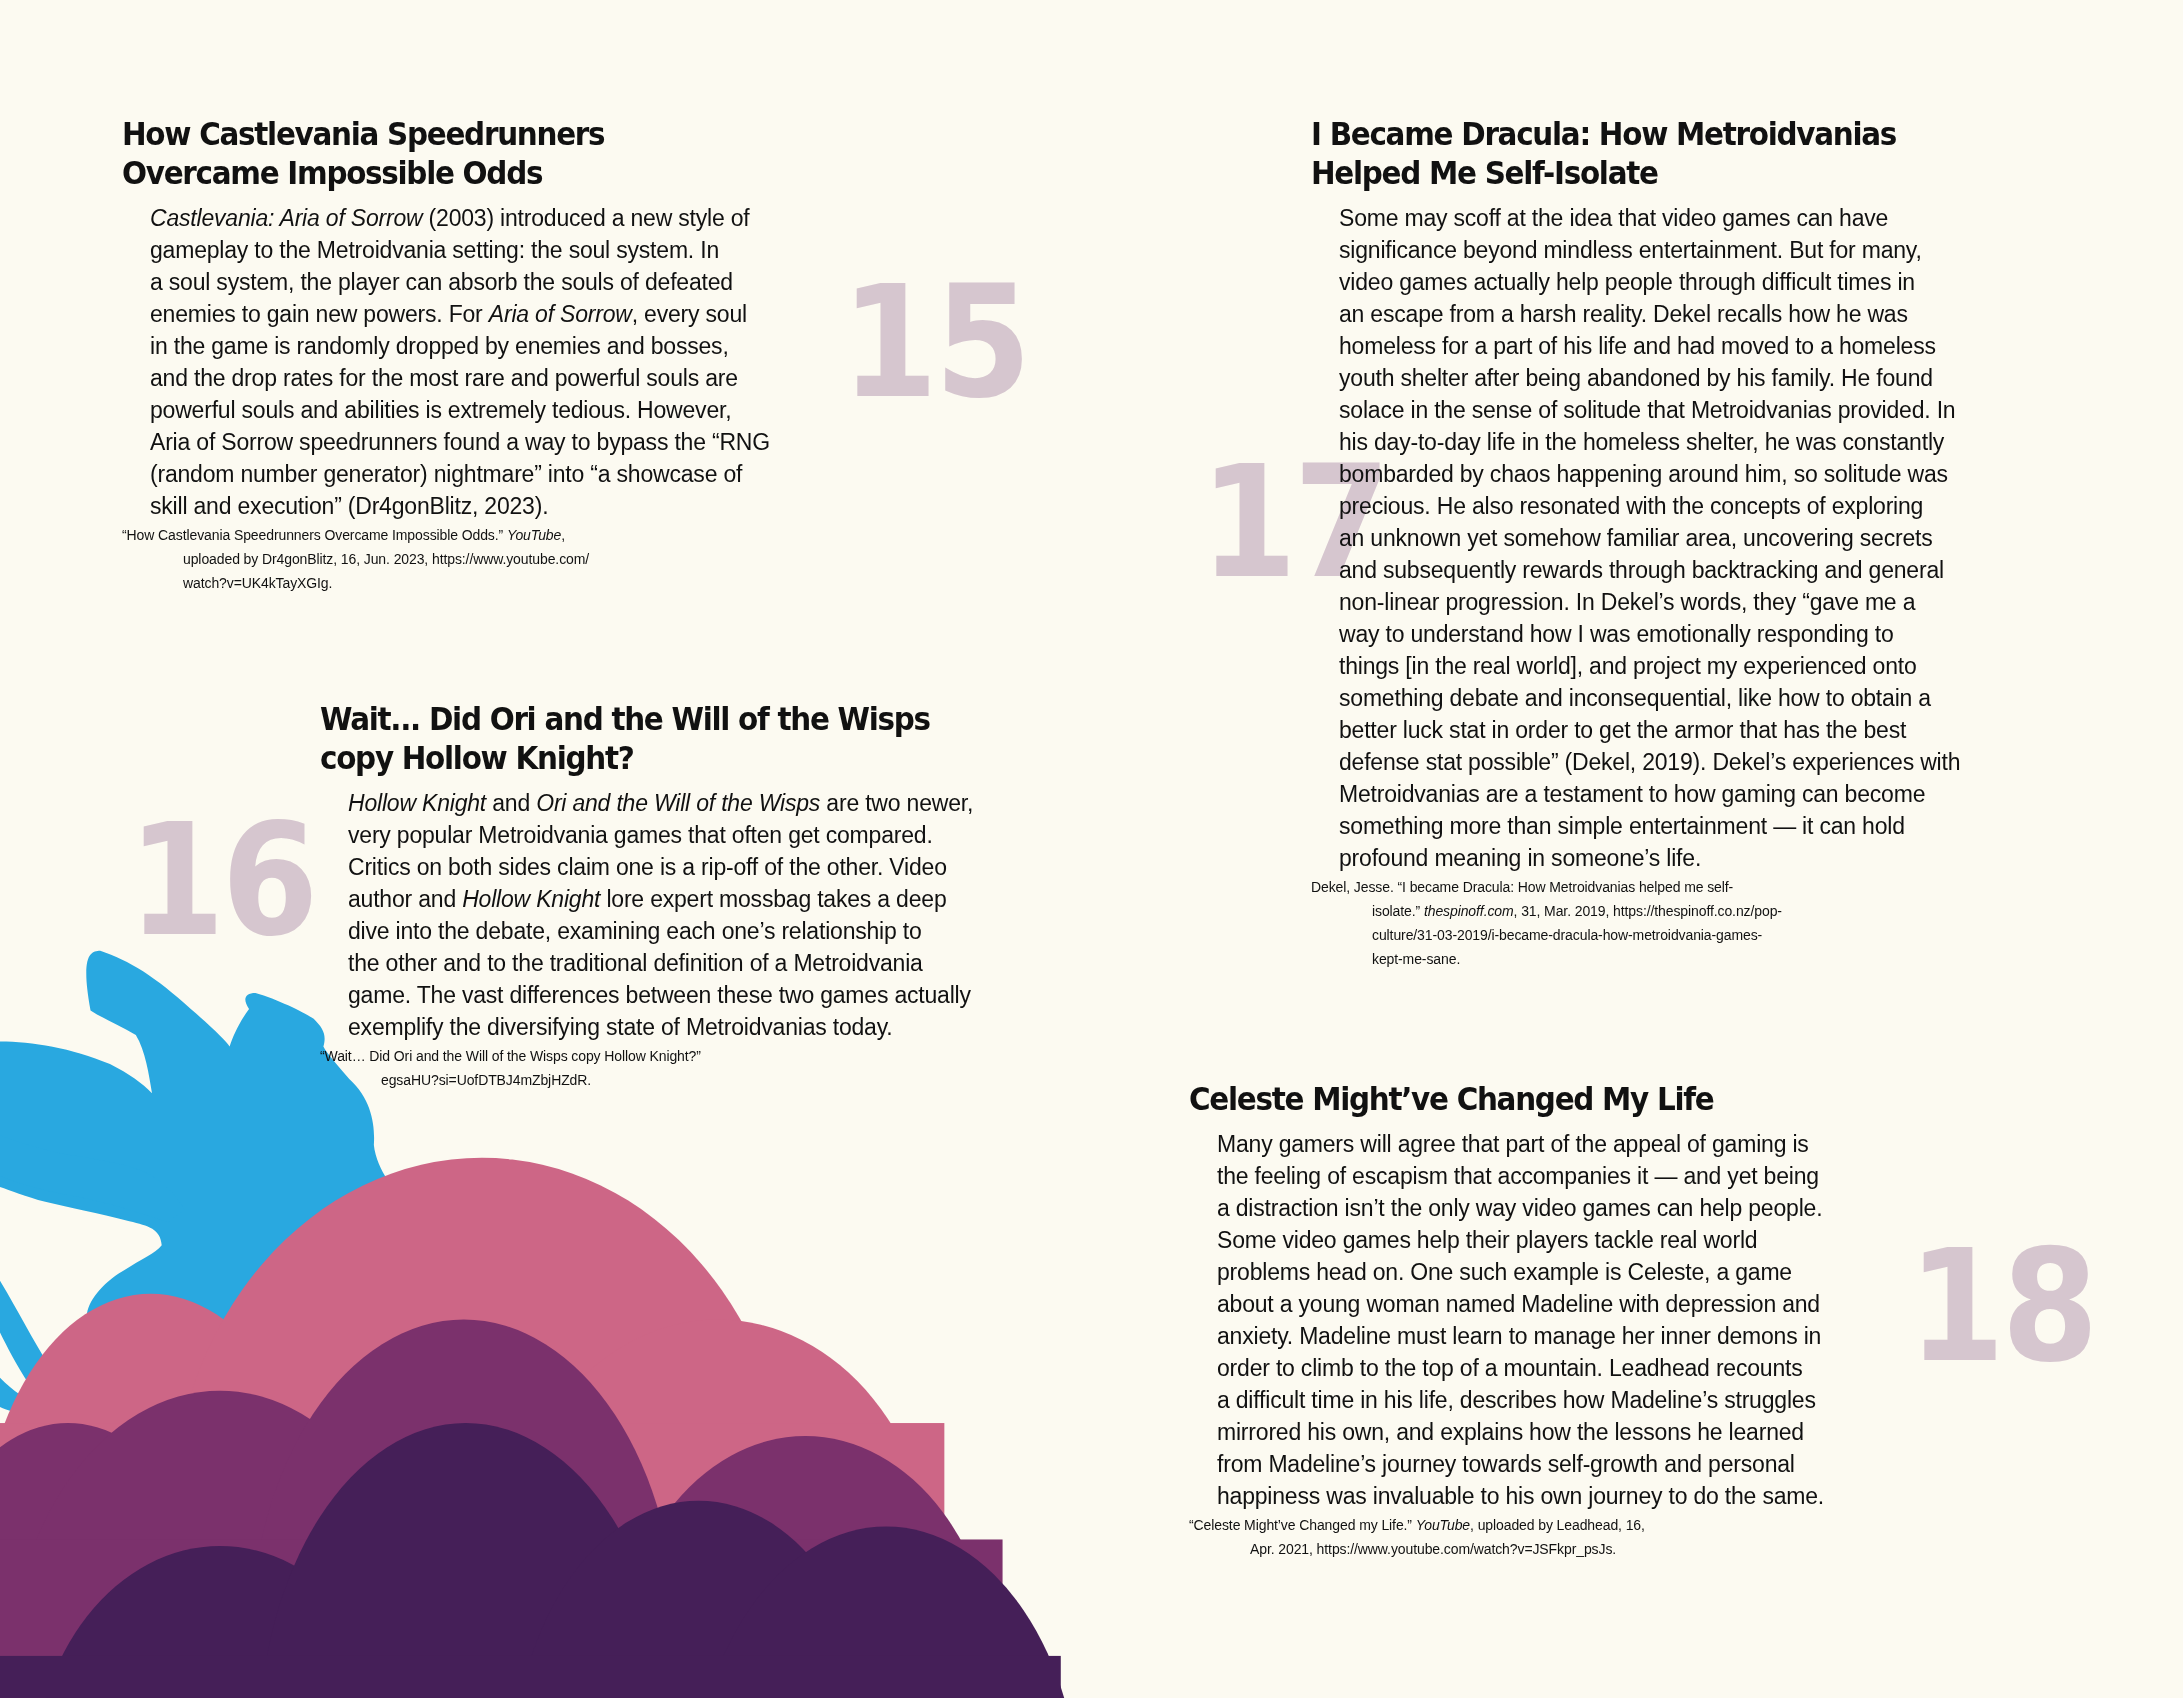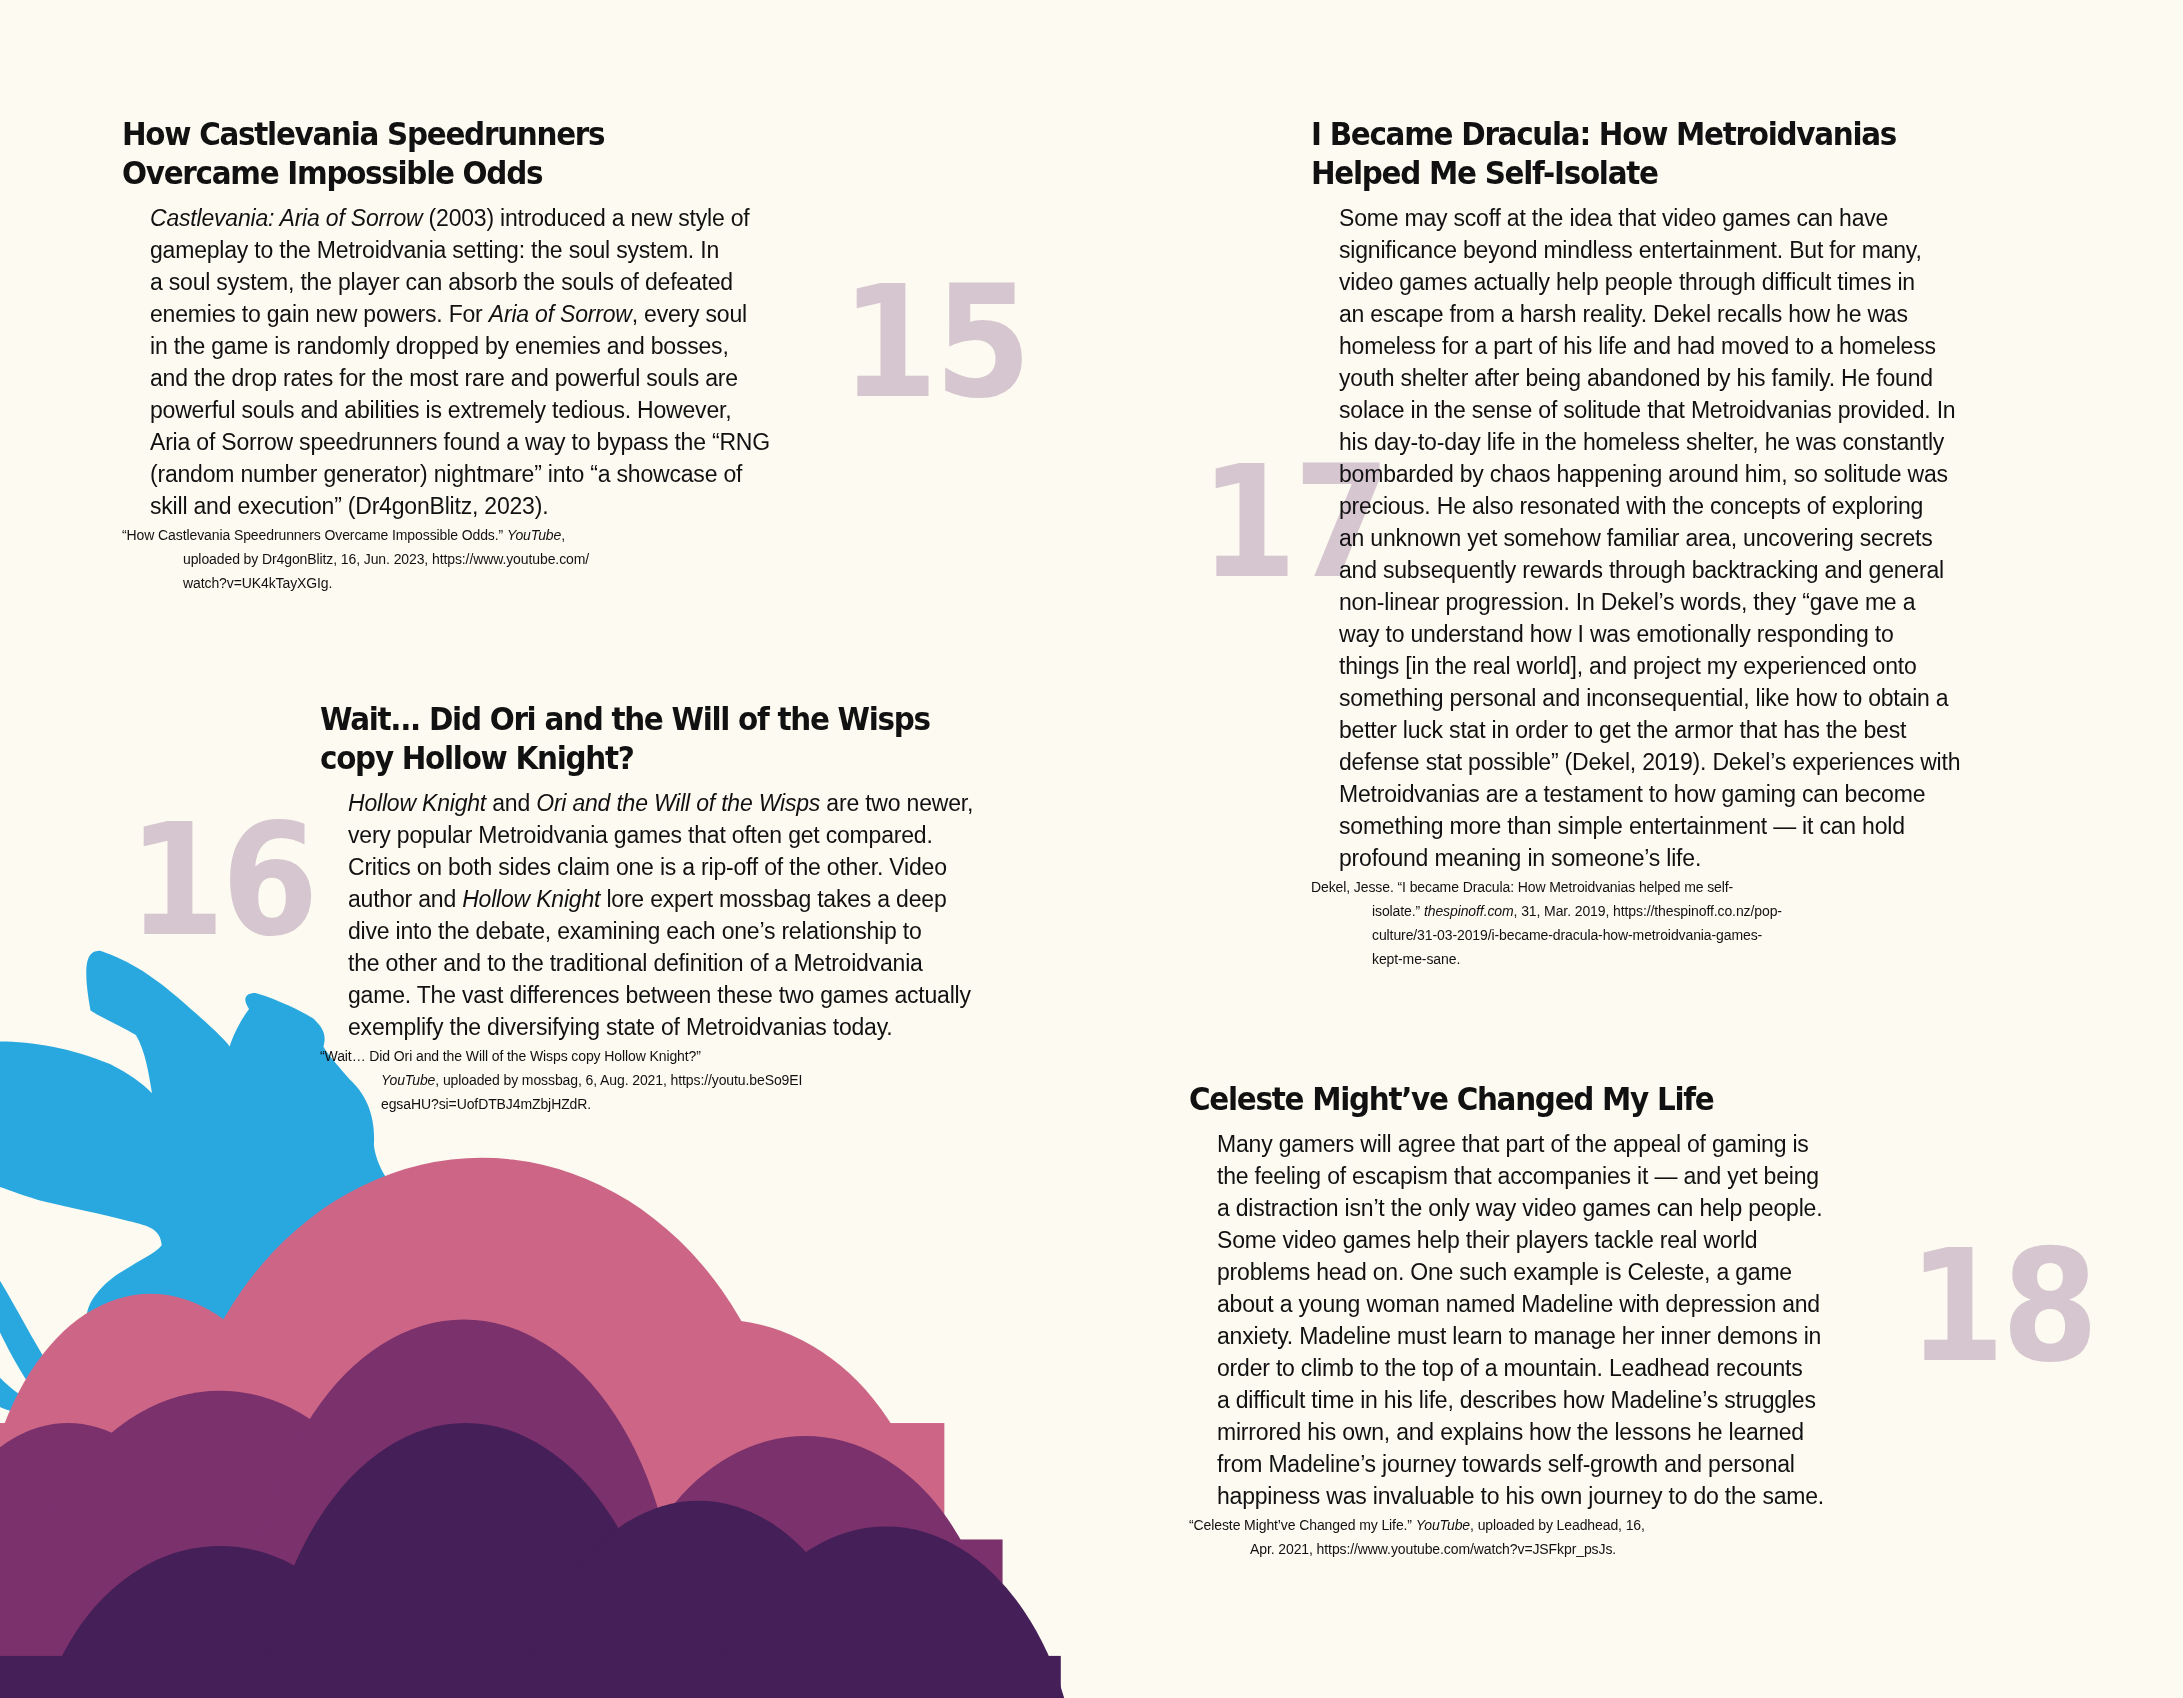--- a/index.html
+++ b/index.html
@@ -115,21 +115,20 @@
       <span class="ln"><span>very popular Metroidvania games that often get compared.</span></span>
       <span class="ln"><span>Critics on both sides claim one is a rip-off of the other. Video</span></span>
       <span class="ln"><span>author and </span><span class="it">Hollow Knight</span><span> lore expert mossbag takes a deep</span></span>
       <span class="ln"><span>dive into the debate, examining each one’s relationship to</span></span>
       <span class="ln"><span>the other and to the traditional definition of a Metroidvania</span></span>
       <span class="ln"><span>game. The vast differences between these two games actually</span></span>
       <span class="ln"><span>exemplify the diversifying state of Metroidvanias today.</span></span>
     </div>
   <div class="cite">
       <span class="ln"><span>“Wait… Did Ori and the Will of the Wisps copy Hollow Knight?”</span></span>
-      <span class="ln indent"><span class="it">YouTube</span><span>, uploaded by mossbag, 6, Aug. 2021, https://youtu.beSo9EI</span></span>
       <span class="ln indent"><span>egsaHU?si=UofDTBJ4mZbjHZdR.</span></span>
     </div>
 </section>
 
 <section class="article" style="left:1311px;top:115px;">
   <h2 class="title">
       <span class="tl">I Became Dracula: How Metroidvanias</span>
       <span class="tl">Helped Me Self-Isolate</span>
     </h2>
   <div class="body">
@@ -141,21 +140,21 @@
       <span class="ln"><span>youth shelter after being abandoned by his family. He found</span></span>
       <span class="ln"><span>solace in the sense of solitude that Metroidvanias provided. In</span></span>
       <span class="ln"><span>his day-to-day life in the homeless shelter, he was constantly</span></span>
       <span class="ln"><span>bombarded by chaos happening around him, so solitude was</span></span>
       <span class="ln"><span>precious. He also resonated with the concepts of exploring</span></span>
       <span class="ln"><span>an unknown yet somehow familiar area, uncovering secrets</span></span>
       <span class="ln"><span>and subsequently rewards through backtracking and general</span></span>
       <span class="ln"><span>non-linear progression. In Dekel’s words, they “gave me a</span></span>
       <span class="ln"><span>way to understand how I was emotionally responding to</span></span>
       <span class="ln"><span>things [in the real world], and project my experienced onto</span></span>
-      <span class="ln"><span>something personal and inconsequential, like how to obtain a</span></span>
+      <span class="ln"><span>something debate and inconsequential, like how to obtain a</span></span>
       <span class="ln"><span>better luck stat in order to get the armor that has the best</span></span>
       <span class="ln"><span>defense stat possible” (Dekel, 2019). Dekel’s experiences with</span></span>
       <span class="ln"><span>Metroidvanias are a testament to how gaming can become</span></span>
       <span class="ln"><span>something more than simple entertainment — it can hold</span></span>
       <span class="ln"><span>profound meaning in someone’s life.</span></span>
     </div>
   <div class="cite">
       <span class="ln"><span>Dekel, Jesse. “I became Dracula: How Metroidvanias helped me self-</span></span>
       <span class="ln indent"><span>isolate.” </span><span class="it">thespinoff.com</span><span>, 31, Mar. 2019, https://thespinoff.co.nz/pop-</span></span>
       <span class="ln indent"><span>culture/31-03-2019/i-became-dracula-how-metroidvania-games-</span></span>

